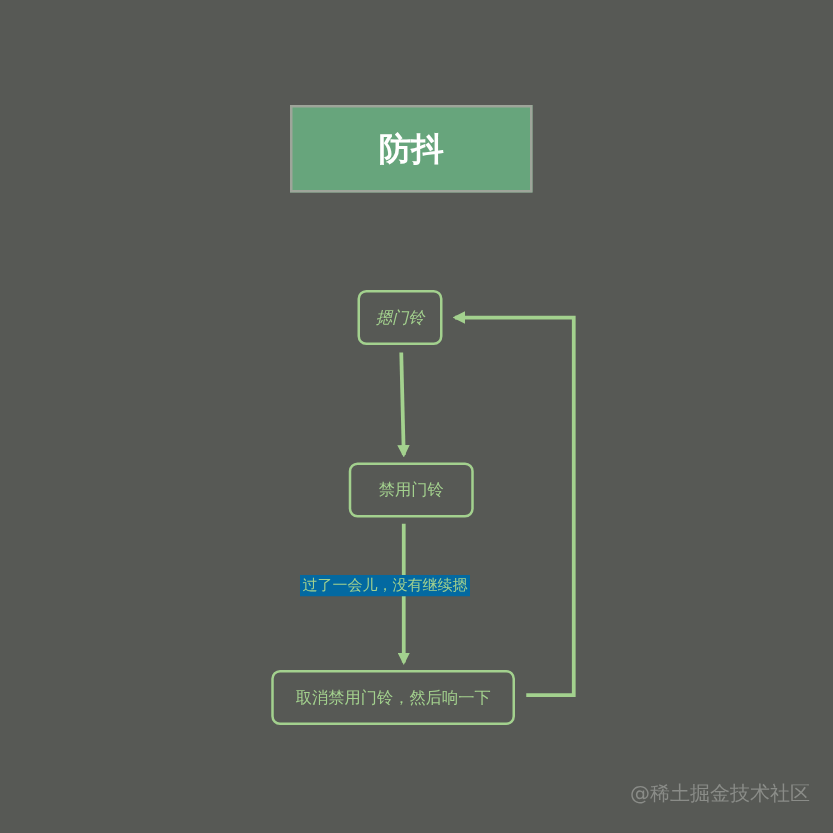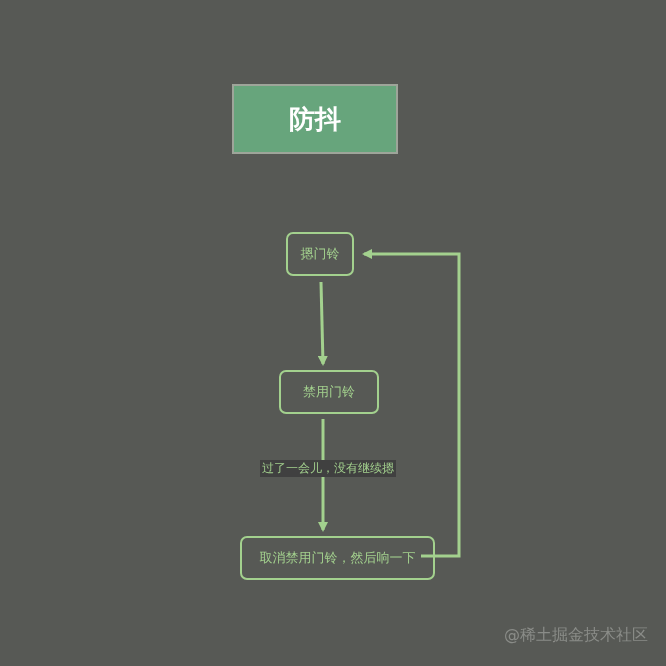--- a/index.html
+++ b/index.html
@@ -6,21 +6,21 @@
   body {
     width: 666px; height: 666px;
     background: #575955;
     position: relative;
     overflow: hidden;
     font-family: "DejaVu Sans", sans-serif;
   }
   .title-box {
     position: absolute;
     left: 232px; top: 84px;
-    width: 166px; height: 70px;
+    width: 194px; height: 70px;
     background: #67a57c;
     border: 2px solid #9ea59a;
     box-sizing: border-box;
     display: flex; align-items: center; justify-content: center;
     color: #ffffff;
     font-size: 26px;
     font-weight: bold;
   }
   .node {
     position: absolute;
@@ -55,27 +55,27 @@
   <defs>
     <marker id="arrow" markerWidth="10" markerHeight="10" refX="8" refY="5" orient="auto" markerUnits="userSpaceOnUse">
       <path d="M0,0 L10,5 L0,10 z" fill="#a3d18e"></path>
     </marker>
   </defs>
   <line x1="321" y1="282" x2="323" y2="364" stroke="#a3d18e" stroke-width="3" marker-end="url(#arrow)"></line>
   <line x1="323" y1="419" x2="323" y2="530" stroke="#a3d18e" stroke-width="3" marker-end="url(#arrow)"></line>
   <polyline points="421,556 459,556 459,254 364,254" fill="none" stroke="#a3d18e" stroke-width="3" marker-end="url(#arrow)"></polyline>
 </svg>
 
-<div class="node" style="left:286px; top:232px; width:68px; height:44px;">
+<div class="node" style="left:286px; top:232px; width:68px; height:44px;font-style:italic;">
   <span>摁门铃</span>
 </div>
 
 <div class="node" style="left:279px; top:370px; width:100px; height:44px;">
   <span>禁用门铃</span>
 </div>
 
-<div class="edge-label" style="left:260px; top:460px; background:#404040; padding:0 2px;">过了一会儿，没有继续摁</div>
+<div class="edge-label" style="left:240px; top:460px; background:#0369a1; padding:0 2px;">过了一会儿，没有继续摁</div>
 
-<div class="node" style="left:240px; top:536px; width:195px; height:44px;">
+<div class="node" style="left:217px; top:536px; width:195px; height:44px;">
   <span>取消禁用门铃，然后响一下</span>
 </div>
 
 <div class="watermark">@稀土掘金技术社区</div>
 
 </body></html>

